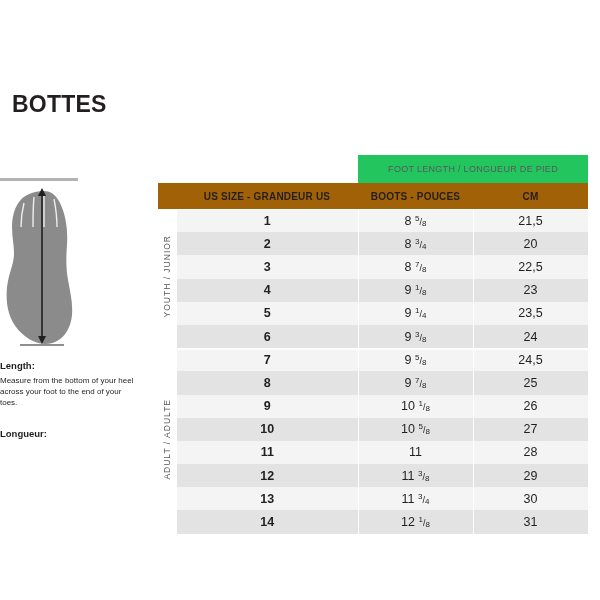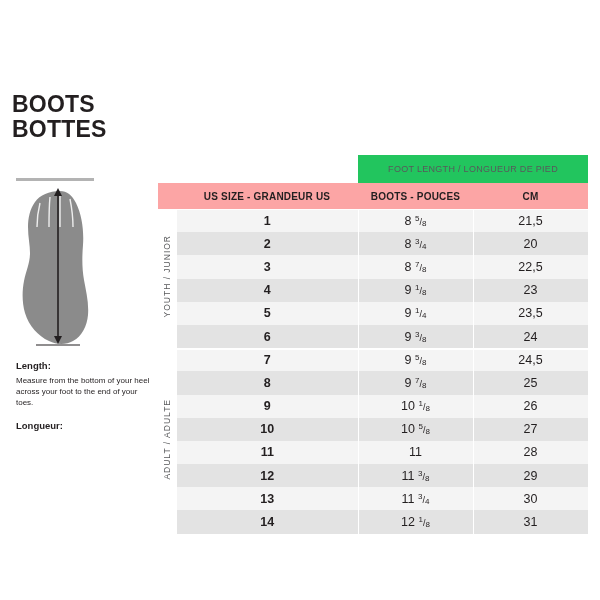--- a/index.html
+++ b/index.html
@@ -28,21 +28,21 @@
     font-size: 23px;
     font-weight: bold;
     letter-spacing: 0.2px;
     line-height: 25px;
     color: #231f20;
   }
 
   
   .left-col {
     position: absolute;
-    left: 16px;
+    left: 0;
     top: 178px;
     width: 138px;
   }
   .rule {
     width: 78px;
     height: 3px;
     background: #b3b3b3;
     margin: 0 0 6px 0;
   }
   .foot-wrap {
@@ -55,21 +55,21 @@
     font-size: 9.5px;
     font-weight: bold;
     margin-bottom: 4px;
     color: #231f20;
   }
   .note-body {
     font-size: 8px;
     line-height: 11px;
     color: #231f20;
   }
-  .note-block.second { margin-top: 12px; }
+  .note-block.second { margin-top: 20px; }
 
   
   .table-area {
     position: absolute;
     left: 158px;
     top: 155px;
     width: 430px;
   }
   table.size-table {
     border-collapse: collapse;
@@ -97,21 +97,21 @@
     letter-spacing: 0.3px;
   }
   .hdr-blank { background: #ffffff; }
 
   .col-head {
     height: 26px;
     font-size: 10px;
     font-weight: bold;
     text-align: center;
     vertical-align: middle;
-    background: #fca5a5;
+    background: #a16207;
     color: #231f20;
     letter-spacing: 0.2px;
   }
 
   .row-cell {
     height: 23.2px;
     font-size: 12.5px;
     text-align: center;
     vertical-align: middle;
     color: #231f20;
@@ -144,21 +144,20 @@
     position: absolute;
     background: #ffffff;
   }
 </style>
 </head>
 <body>
 
 <div class="page">
 
   <div class="titles">
-    <div class="title-line">BOOTS</div>
     <div class="title-line">BOTTES</div>
   </div>
 
   <div class="left-col">
     <div class="rule"></div>
 
     <div class="foot-wrap">
       <svg width="90" height="165" viewBox="0 0 90 165">
 
         <path d="M44 4

